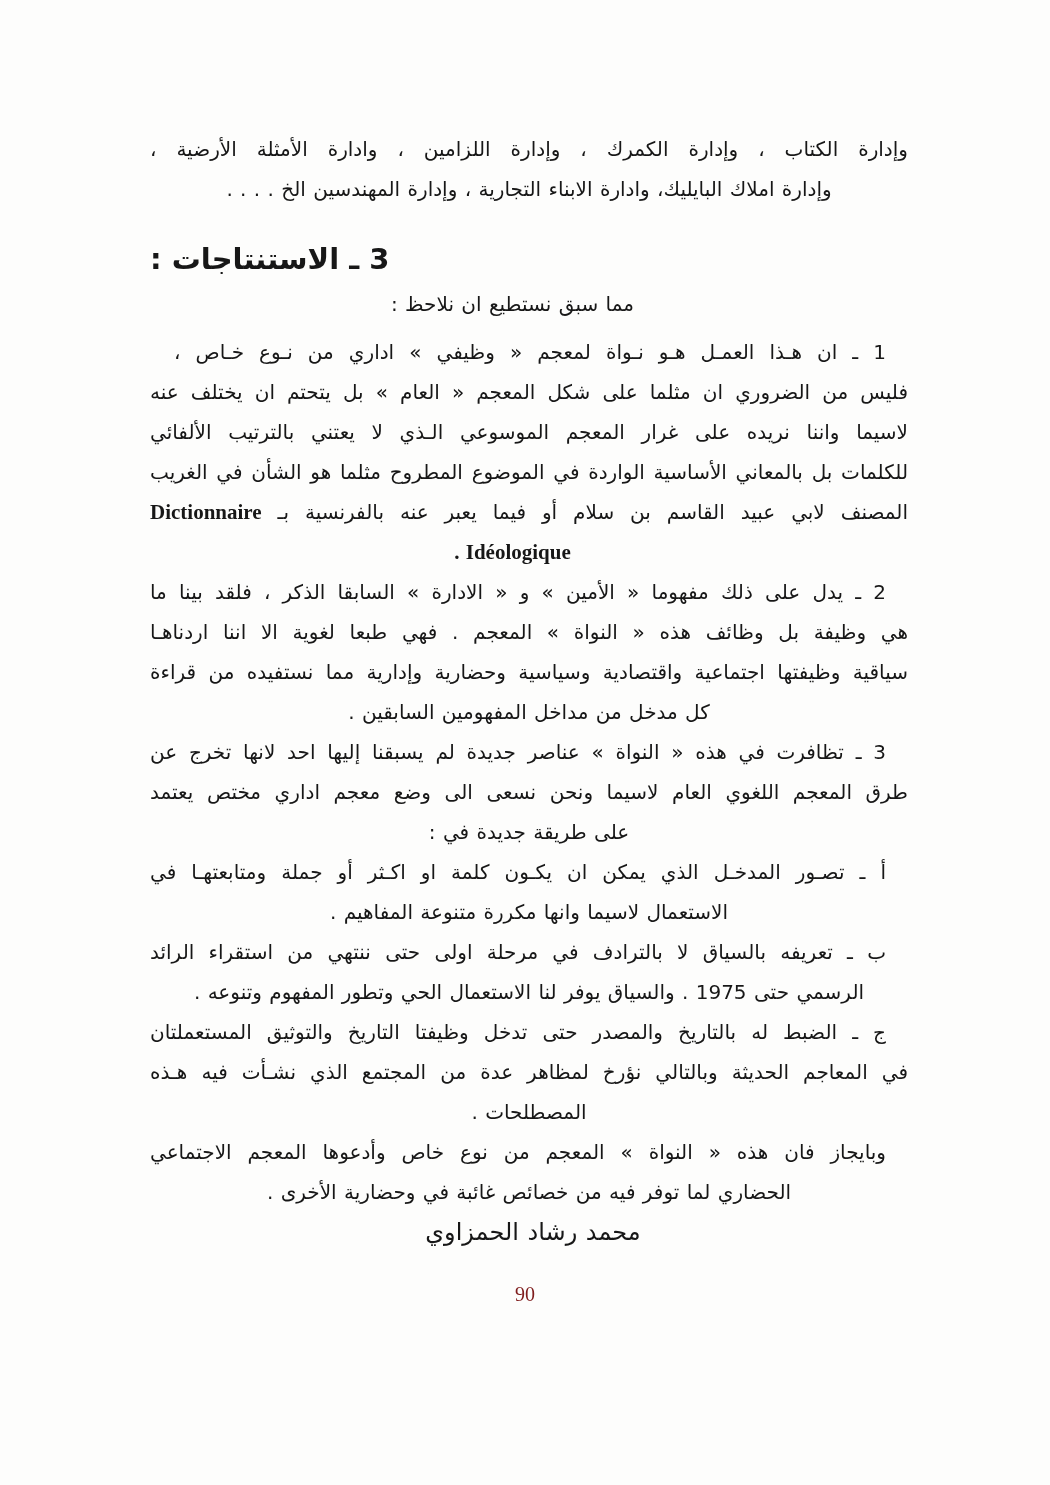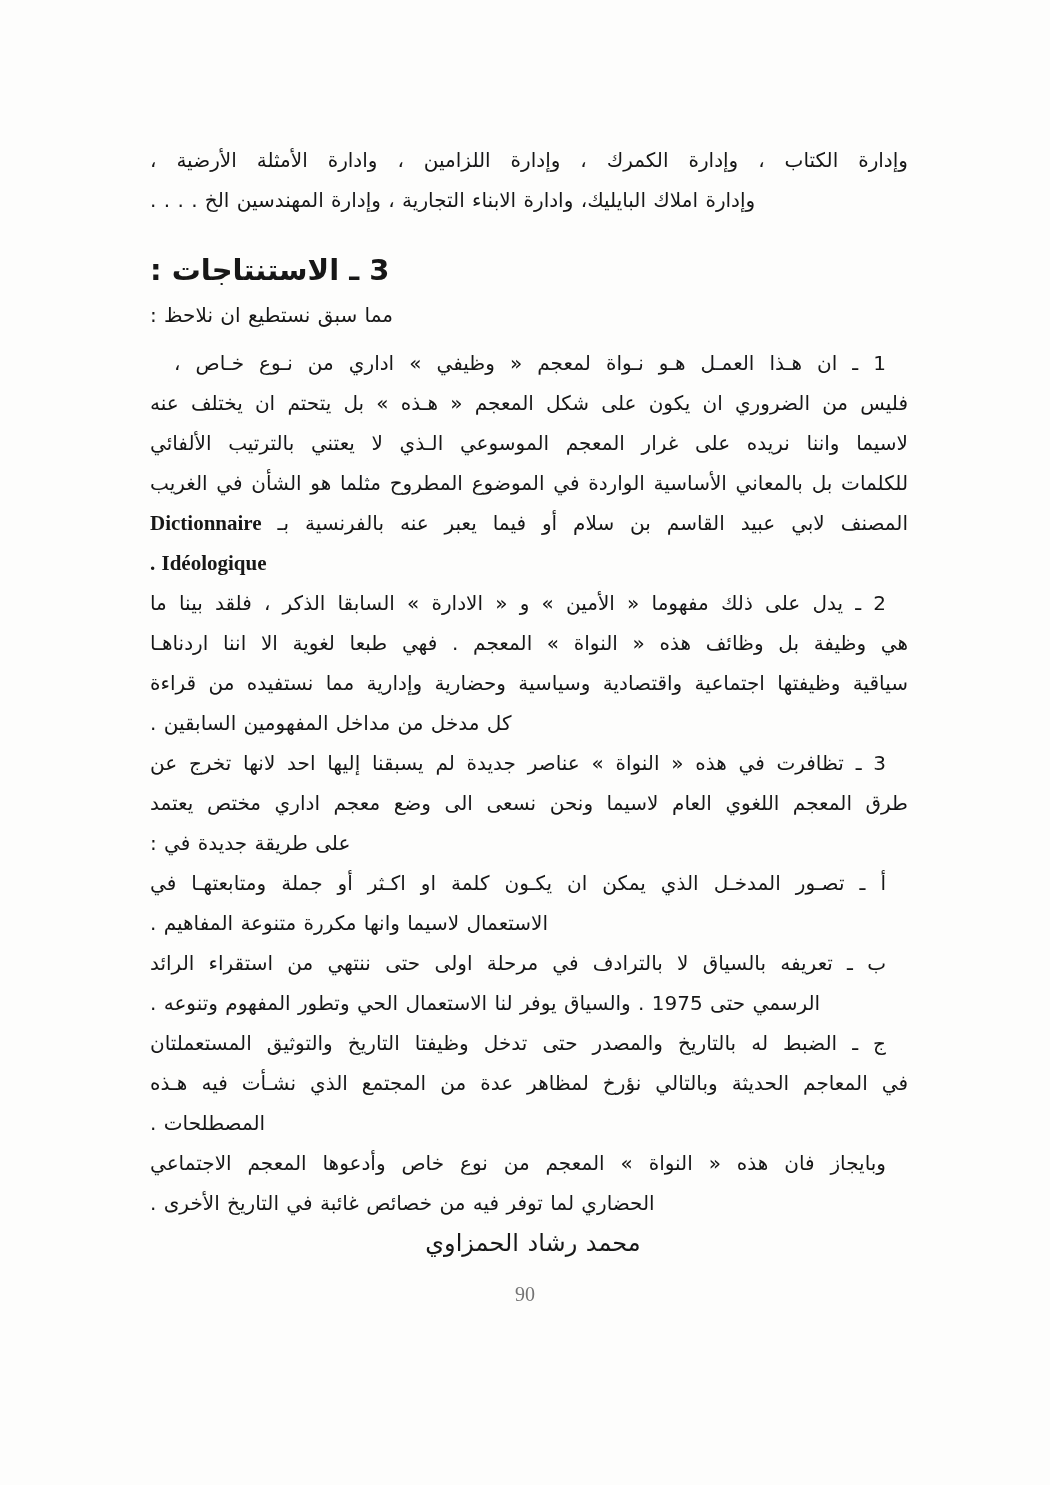--- a/index.html
+++ b/index.html
@@ -5,27 +5,27 @@
   html,body{margin:0;padding:0;background:#ffffff;}
   .page{
     position:relative;
     width:1050px;height:1485px;
     background:#fdfdfc;
     font-family:"DejaVu Sans",sans-serif;
     color:#171717;
     overflow:hidden;
   }
   .block{
-    position:absolute;top:140px;right:142px;width:758px;
+    position:absolute;top:129px;right:142px;width:758px;
     direction:rtl;
   }
   .ln{
     font-size:20px;
     line-height:40px;
-    text-align:left;
+    text-align:center;
     word-spacing:1px;
     white-space:normal;
   }
   .just{text-align:justify;text-align-last:justify;}
   .ind{padding-right:22px;}
   .ind-lg{padding-right:33px;}
   .mt8{margin-top:8px;margin-left:24px;}
   .heading{
     font-size:29px;font-weight:bold;line-height:45px;
     margin-top:28px;margin-bottom:2px;text-align:left;
@@ -37,38 +37,38 @@
     unicode-bidi:embed;
     font-weight:bold;
   }
   .sig{
     font-size:24px;font-weight:normal;line-height:40px;
     text-align:center;padding-left:8px;
   }
   .pagenum{
     position:absolute;top:1283px;left:0;width:100%;
     text-align:center;font-size:20px;
-    font-family:"Liberation Serif",serif;color:#737373;
+    font-family:"Liberation Serif",serif;color:#7f1d1d;
     direction:ltr;
   }
 </style>
 </head>
 <body>
 
 <div class="page">
   <div class="block">
 
     <div class="ln just">وإدارة الكتاب ، وإدارة الكمرك ، وإدارة اللزامين ، وادارة الأمثلة الأرضية ،</div>
     <div class="ln">وإدارة املاك البايليك، وادارة الابناء التجارية ، وإدارة المهندسين الخ . . . .</div>
 
     <div class="heading">3 ـ الاستنتاجات :</div>
     <div class="ln ind-lg">مما سبق نستطيع ان نلاحظ :</div>
 
     <div class="ln just ind mt8">1 ـ ان هـذا العمـل هـو نـواة لمعجم « وظيفي » اداري من نـوع خـاص ،</div>
-    <div class="ln just">فليس من الضروري ان يكون على شكل المعجم « هـذه » بل يتحتم ان يختلف عنه</div>
+    <div class="ln just">فليس من الضروري ان مثلما على شكل المعجم « العام » بل يتحتم ان يختلف عنه</div>
     <div class="ln just">لاسيما واننا نريده على غرار المعجم الموسوعي الـذي لا يعتني بالترتيب الألفائي</div>
     <div class="ln just">للكلمات بل بالمعاني الأساسية الواردة في الموضوع المطروح مثلما هو الشأن في الغريب</div>
     <div class="ln just"><span>المصنف لابي عبيد القاسم بن سلام أو فيما يعبر عنه بالفرنسية بـ</span> <span class="lat">Dictionnaire</span></div>
     <div class="ln ind-lg"><span class="lat">Idéologique .</span></div>
 
     <div class="ln just ind">2 ـ يدل على ذلك مفهوما « الأمين » و « الادارة » السابقا الذكر ، فلقد بينا ما</div>
     <div class="ln just">هي وظيفة بل وظائف هذه « النواة » المعجم .  فهي طبعا لغوية الا اننا اردناهـا</div>
     <div class="ln just">سياقية وظيفتها اجتماعية واقتصادية وسياسية وحضارية وإدارية مما نستفيده من قراءة</div>
     <div class="ln">كل مدخل من مداخل المفهومين السابقين .</div>
 
@@ -80,19 +80,19 @@
     <div class="ln">الاستعمال لاسيما وانها مكررة متنوعة المفاهيم .</div>
 
     <div class="ln just ind">ب ـ تعريفه بالسياق لا بالترادف في مرحلة اولى حتى ننتهي من استقراء الرائد</div>
     <div class="ln">الرسمي حتى 1975 .  والسياق يوفر لنا الاستعمال الحي وتطور المفهوم وتنوعه .</div>
 
     <div class="ln just ind">ج ـ الضبط له بالتاريخ والمصدر حتى تدخل وظيفتا التاريخ والتوثيق المستعملتان</div>
     <div class="ln just">في المعاجم الحديثة وبالتالي نؤرخ لمظاهر عدة من المجتمع الذي نشـأت فيه هـذه</div>
     <div class="ln">المصطلحات .</div>
 
     <div class="ln just ind">وبايجاز فان هذه « النواة » المعجم من نوع خاص وأدعوها المعجم الاجتماعي</div>
-    <div class="ln">الحضاري لما توفر فيه من خصائص غائبة في التاريخ الأخرى .</div>
+    <div class="ln">الحضاري لما توفر فيه من خصائص غائبة في وحضارية الأخرى .</div>
 
     <div class="ln sig">محمد رشاد الحمزاوي</div>
   </div>
 
   <div class="pagenum">90</div>
 </div>
 
 </body></html>

